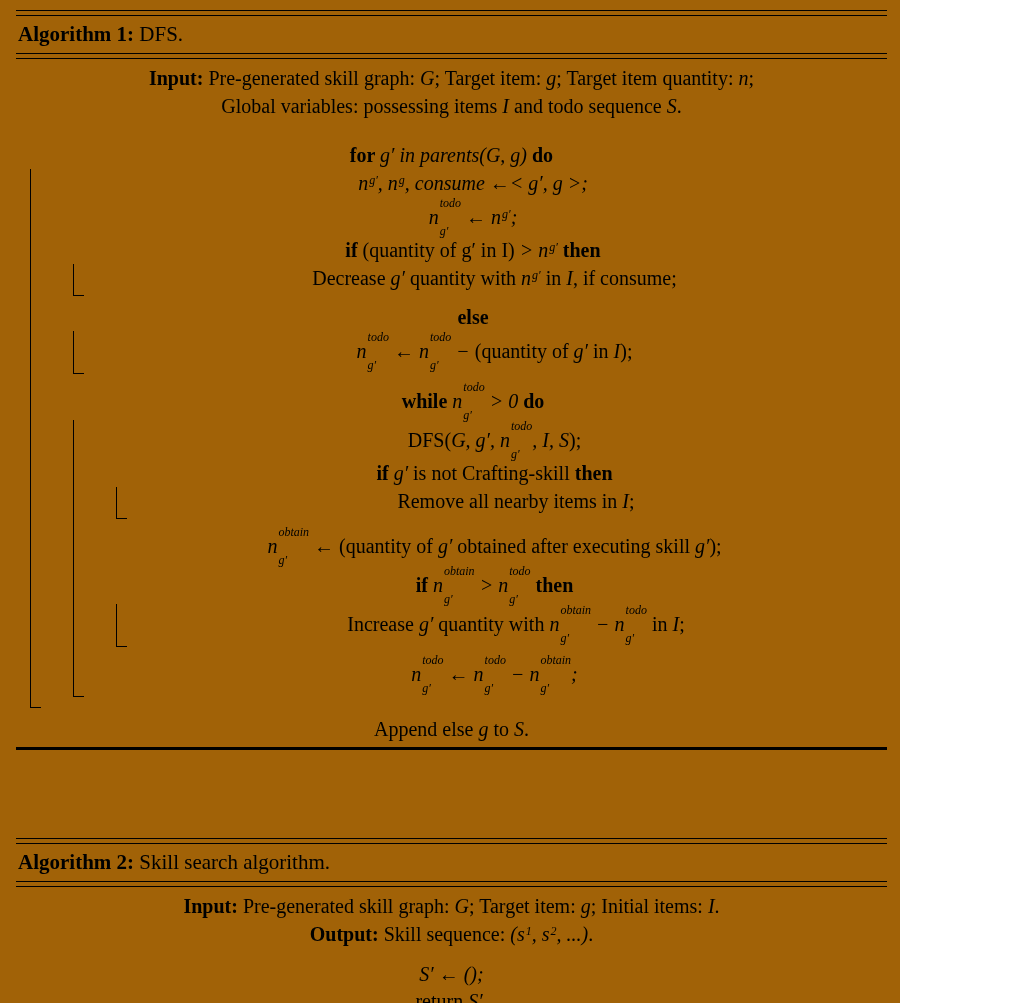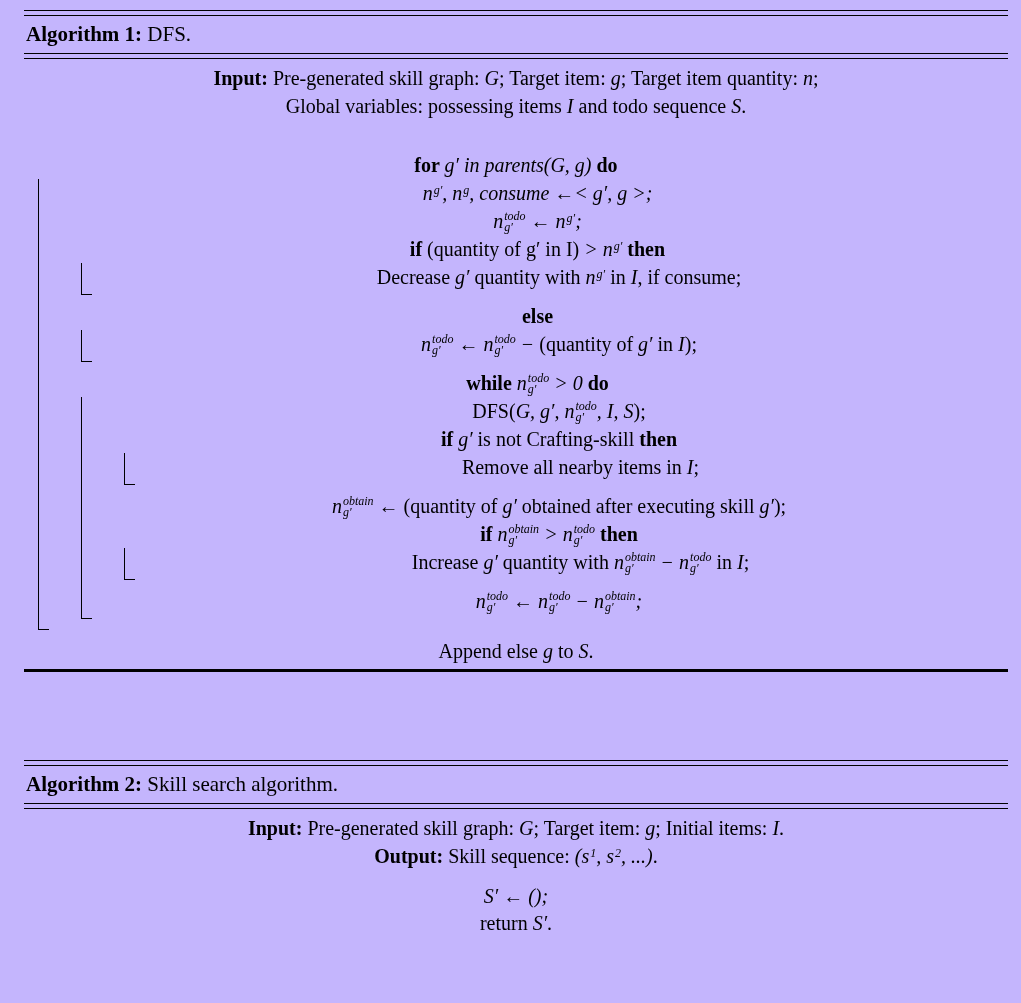--- a/index.html
+++ b/index.html
@@ -1,42 +1,42 @@
 <!DOCTYPE html>
 <html><head>
 <meta charset="utf-8">
 <style>
   html,body{margin:0;padding:0;background:#ffffff;}
   body{font-family:"Liberation Serif","DejaVu Serif",serif;color:#000;}
-  .page{width:1021px;height:1003px;box-sizing:border-box;padding:10px 13px 0 24px;background:#c4b5fd;overflow:hidden;}
+  .page{width:900px;height:1003px;box-sizing:border-box;padding:10px 13px 0 16px;background:#a16207;overflow:hidden;}
 
   .rule-double{height:6px;border-top:1.6px solid #000;border-bottom:1.6px solid #000;box-sizing:border-box;}
   .rule-thick{height:3px;background:#000;}
 
   .algo-title{font-size:21px;line-height:24px;padding:6px 2px 7px 2px;}
   .algo-header{margin-top:5px;}
   .header-line{font-size:20px;line-height:28px;}
-  .algo-body{margin-top:31px;font-size:20px;}
+  .algo-body{margin-top:21px;font-size:20px;}
   .algo-body.flat{margin-top:13px;}
   .algo-footer-rule{margin-top:4px;}
 
   .algo-line{font-size:20px;line-height:28px;text-align:center;}
   .flat .algo-line{line-height:27px;}
 
   .blk-children{margin-left:14px;border-left:1.5px solid #000;padding-left:28px;padding-bottom:4px;margin-bottom:7px;position:relative;}
   .blk-children::after{content:"";position:absolute;left:0;bottom:0;width:10px;height:1.5px;background:#000;}
 
   .seg-b{font-weight:bold;}
   .seg-i{}
   .seg-m{font-style:italic;}
   .seg-n{font-style:normal;}
 
   .sc{display:inline-flex;align-items:center;white-space:nowrap;}
   .sc-base{font-style:italic;}
-  .sc-stack{display:inline-flex;flex-direction:column;align-items:flex-start;font-size:12px;line-height:11px;font-style:italic;margin-left:1px;transform:translateY(1px);}
+  .sc-stack{display:inline-flex;flex-direction:column;align-items:flex-start;font-size:12px;line-height:11px;font-style:italic;margin-left:1px;transform:translateY(1px);gap:17px;}
   .sc-sub-only{font-size:12px;font-style:italic;align-self:flex-end;transform:translateY(-3px);margin-left:1px;}
 
   .gap-between-algos{height:88px;}
 </style>
 </head>
 <body>
 
 <div class="page">
 
   <section class="algo">

